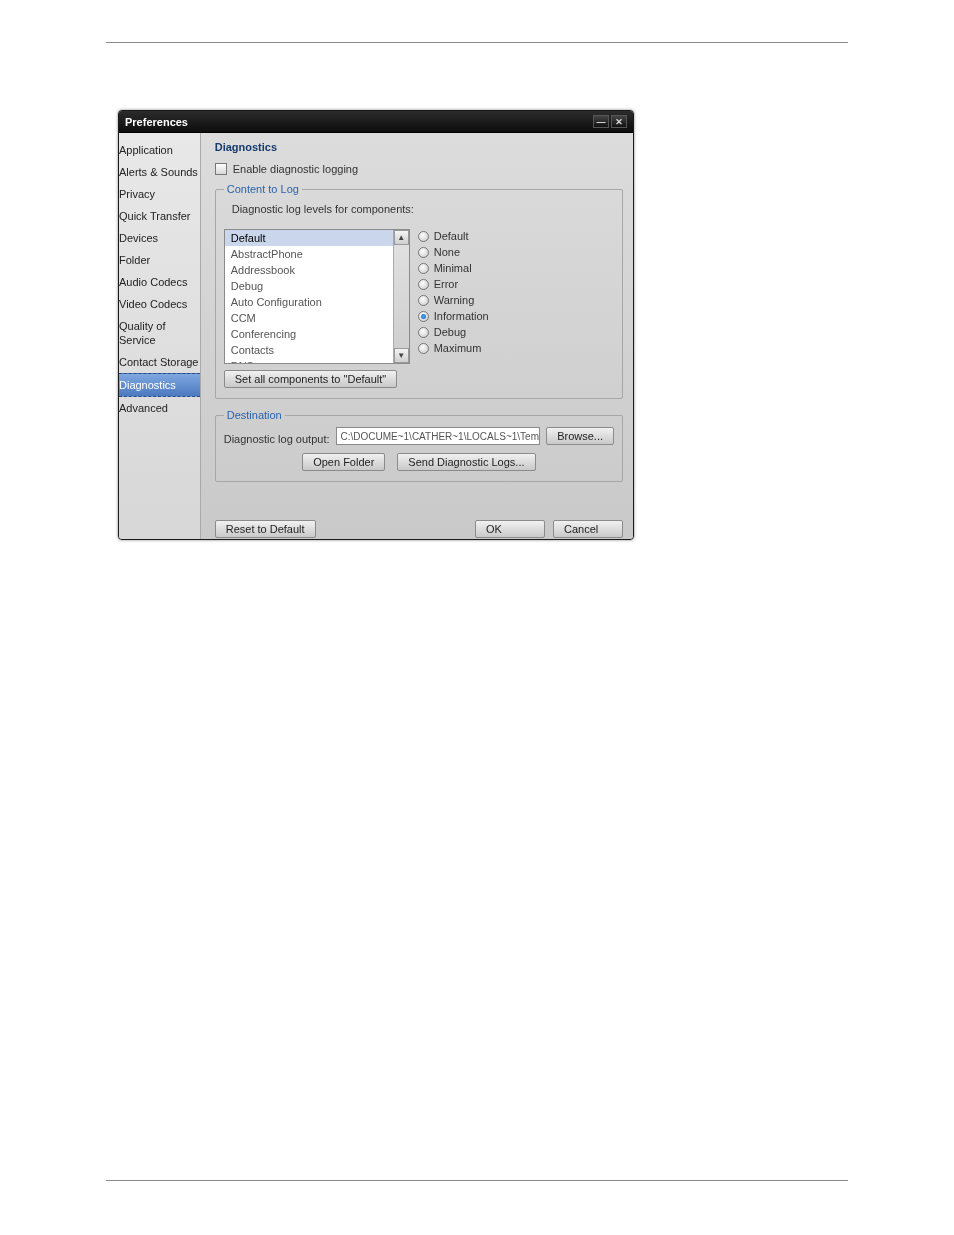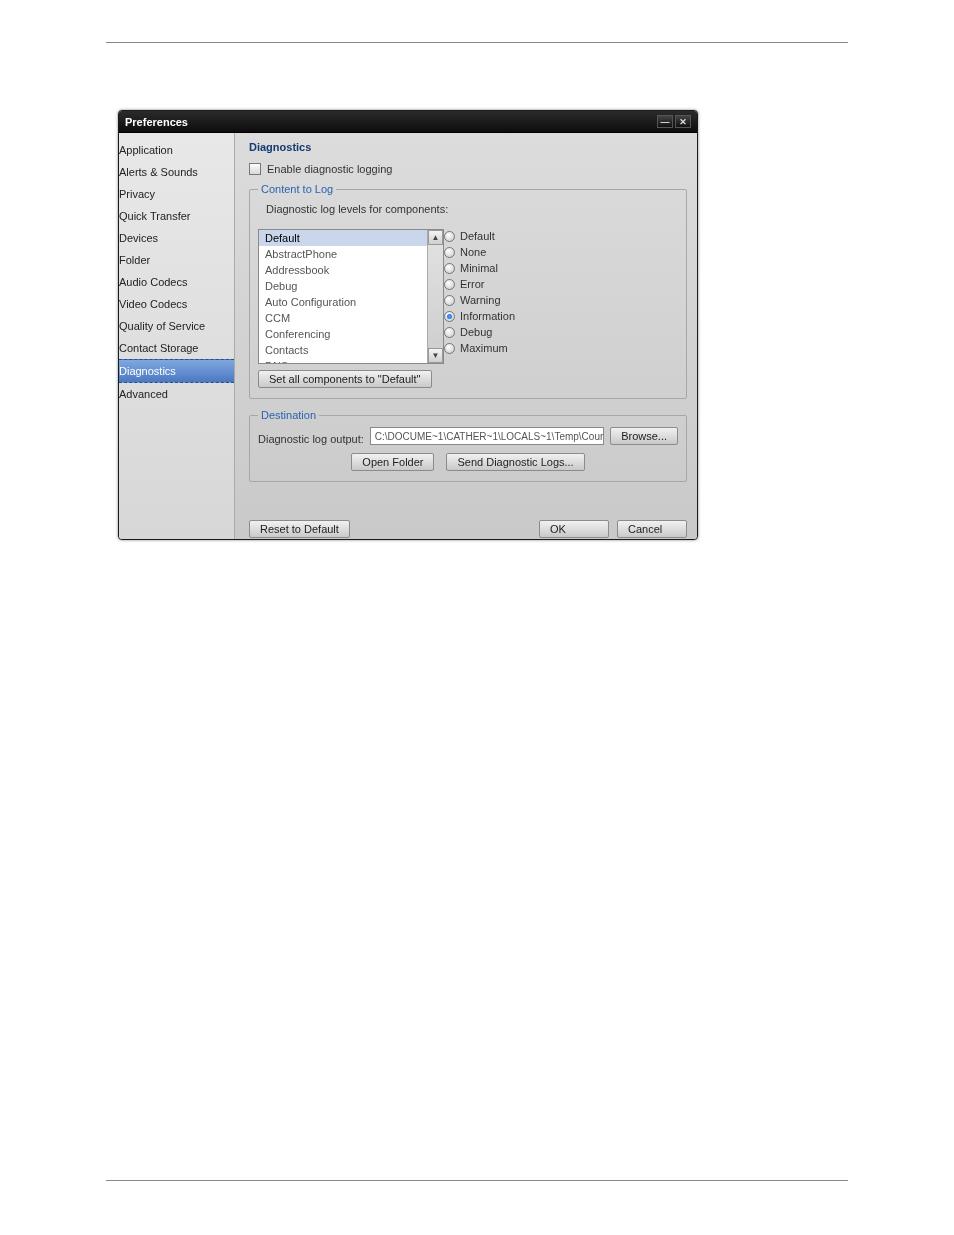--- a/index.html
+++ b/index.html
@@ -20,21 +20,21 @@
   }
   .page-rule-bottom {
     position: absolute;
     top: 1180px; left: 106px; right: 106px;
     border-top: 1px solid #888;
   }
   .dialog {
     position: absolute;
     top: 110px;
     left: 118px;
-    width: 580px;
+    width: 516px;
     height: 430px;
     border: 1px solid #1b1b1b;
     border-radius: 4px;
     box-shadow: 0 0 3px rgba(0,0,0,.5);
     background: #cfcfcf;
     display: flex;
     flex-direction: column;
     overflow: hidden;
   }
   .titlebar {
@@ -110,21 +110,21 @@
     border-radius: 2px;
     padding: 6px 8px 10px 8px;
     margin: 0 0 10px 0;
   }
   legend {
     color: #2a63b0;
     font-size: 11px;
     padding: 0 3px;
   }
   .loglabel { margin: 2px 0 14px 0; color:#333;padding-left:8px; }
-  .components-row { display:flex; }
+  .components-row { display:flex; gap:8px; }
   .listbox {
     width: 186px;
     height: 135px;
     border: 1px solid #8a8a8a;
     background: #fff;
     font-size: 11px;
     position: relative;
     overflow: hidden;
   }
   .list-inner {

